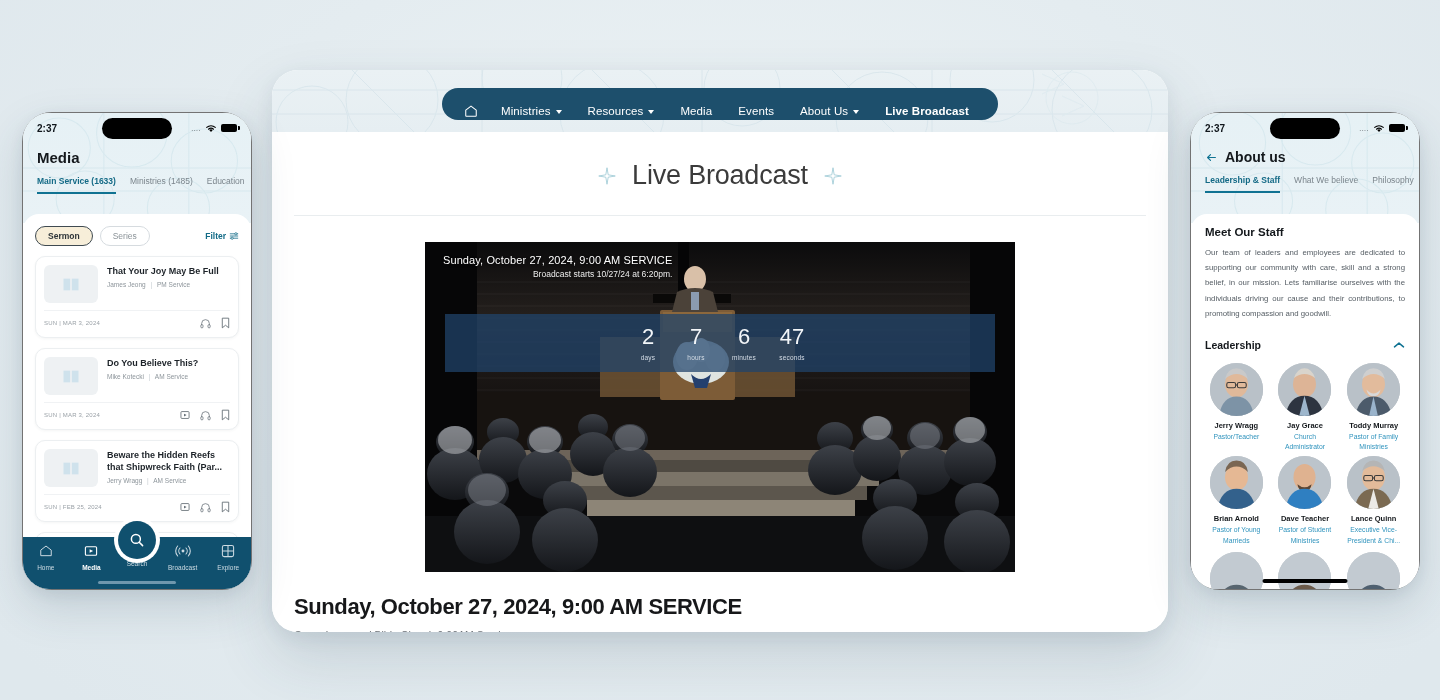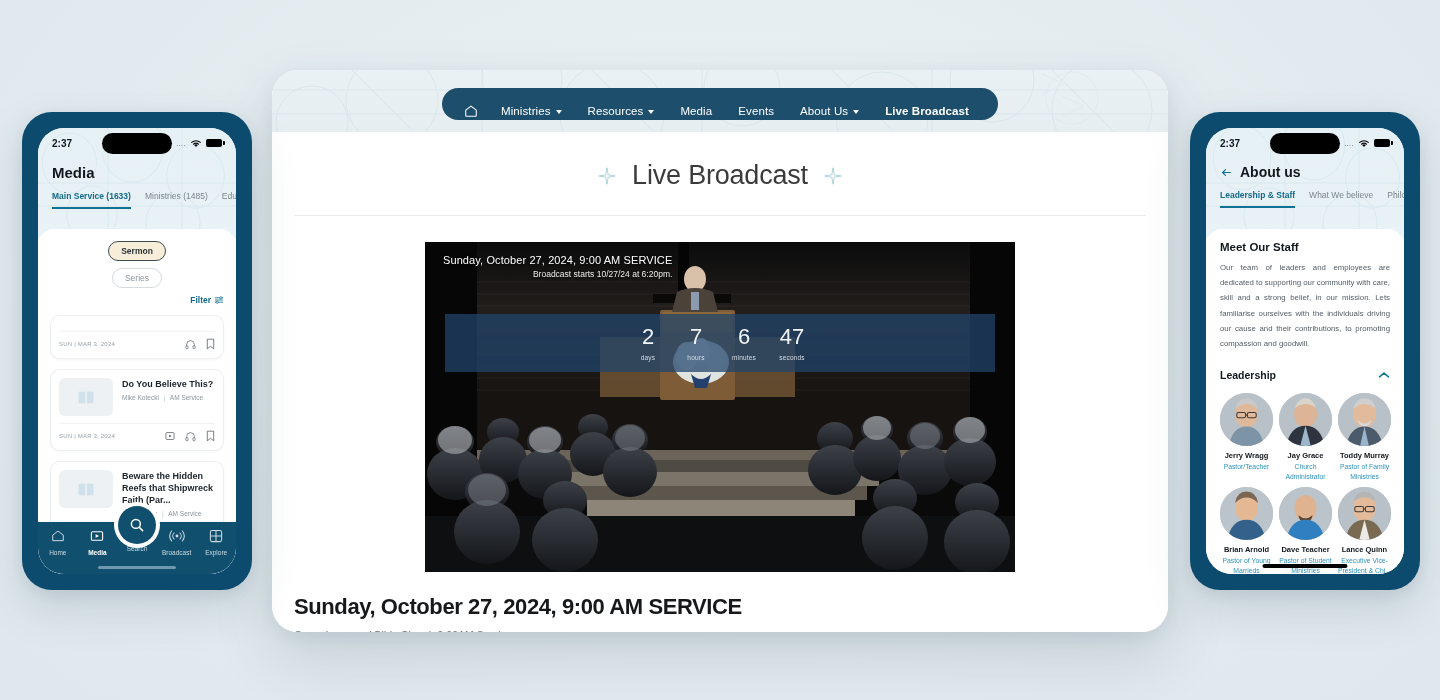--- a/index.html
+++ b/index.html
@@ -118,25 +118,25 @@
   .video-caption { padding: 22px 0 0 0; margin: 0 22px; }
   .caption-title {
     font-size: 22px; font-weight: bold; color: #17181a;
     letter-spacing: -.4px;
   }
   .caption-sub { font-size: 10.5px; color: #6b7076; margin-top: 9px; }
 
   
   .phone {
     position: absolute;
-    background: #0c4a6e;
+    background: #737373;
     border-radius: 30px;
     box-shadow: 0 18px 44px rgba(42,70,90,0.17), 0 4px 14px rgba(42,70,90,0.08);
     overflow: hidden;
-    padding: 16px;
+    padding: 1px;
   }
   .phone-screen {
     width: 100%; height: 100%;
     border-radius: 26px;
     overflow: hidden;
     position: relative;
     background: #fff;
   }
   .phone-left { left: 22px; top: 112px; width: 230px; height: 478px; }
   .phone-right { left: 1190px; top: 112px; width: 230px; height: 478px; }
@@ -183,21 +183,21 @@
   }
   .tab { color: #7b858c; padding-bottom: 6px; cursor: pointer; }
   .tab.active { color: #146a86; font-weight: bold; border-bottom: 2px solid #0f7292; }
 
   .sheet {
     position: absolute; top: 101px; left: 0; right: 0; bottom: 0;
     background: #fff; border-radius: 16px 16px 0 0;
     padding: 12px 12px 0 12px;
     overflow: hidden;
   }
-  .chips-row { display: flex; align-items: center; gap: 7px; flex-direction: column; }
+  .chips-row { display: flex; align-items: center; gap: 7px; }
   .chip {
     font-size: 8.5px; padding: 4px 12px; border-radius: 12px;
     border: 1px solid #d6dbdf; color: #8b9398; cursor: pointer;
   }
   .chip.selected {
     background: #f7eed9; border: 1px solid #3f4a51; color: #2d3439; font-weight: bold;
   }
   .filter-btn {
     margin-left: auto; font-size: 8.5px; color: #126b87; font-weight: bold;
     display: flex; align-items: flex-end; gap: 3px; cursor: pointer;
@@ -532,20 +532,36 @@
             <g stroke="#126b87" stroke-width="1.3" stroke-linecap="round">
               <path d="M2 4.5 H14 M2 8 H14 M2 11.5 H14"></path>
             </g>
             <circle cx="11" cy="4.5" r="1.8" fill="#fff" stroke="#126b87" stroke-width="1.2"></circle>
             <circle cx="5" cy="11.5" r="1.8" fill="#fff" stroke="#126b87" stroke-width="1.2"></circle>
           </svg>
         </div>
       </div>
 
       <div class="card">
+        <div class="card-main">
+          <div class="thumb">
+            <svg width="20" height="17" viewBox="0 0 24 20">
+              <path d="M11 3 H3 v14 h8 Z" fill="#cfe2ec"></path>
+                <path d="M13 3 h8 v14 h-8 Z" fill="#cfe2ec"></path>
+            </svg>
+          </div>
+          <div>
+            <div class="card-title">That Your Joy May Be Full</div>
+            <div class="card-meta">
+              <span>James Jeong</span>
+              <span class="sep">|</span>
+              <span>PM Service</span>
+            </div>
+          </div>
+        </div>
         <div class="card-foot">
           <div class="card-date">SUN | MAR 3, 2024</div>
           <div class="card-icons">
             <svg width="11" height="11" viewBox="0 0 20 20">
               <path d="M3 13 V10 a7 7 0 0 1 14 0 v3" fill="none" stroke="#5c666e" stroke-width="1.3"></path>
               <rect x="1.5" y="12" width="4" height="6" rx="2" fill="none" stroke="#5c666e" stroke-width="1.3"></rect>
               <rect x="14.5" y="12" width="4" height="6" rx="2" fill="none" stroke="#5c666e" stroke-width="1.3"></rect>
             </svg>
             <svg width="9" height="12" viewBox="0 0 14 18">
               <path d="M2 1.5 h10 v15 l-5-4 l-5 4 Z" fill="none" stroke="#5c666e" stroke-width="1.3" stroke-linejoin="round"></path>

